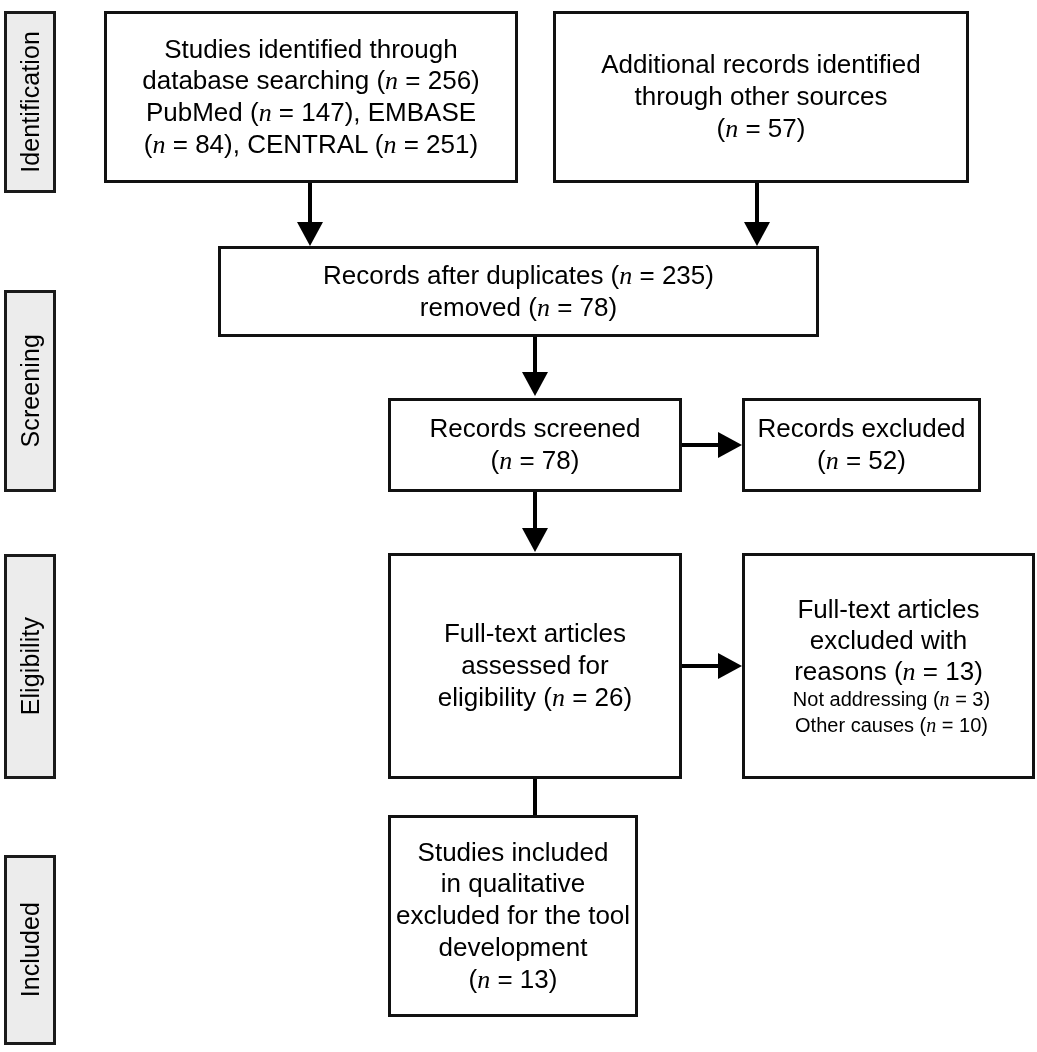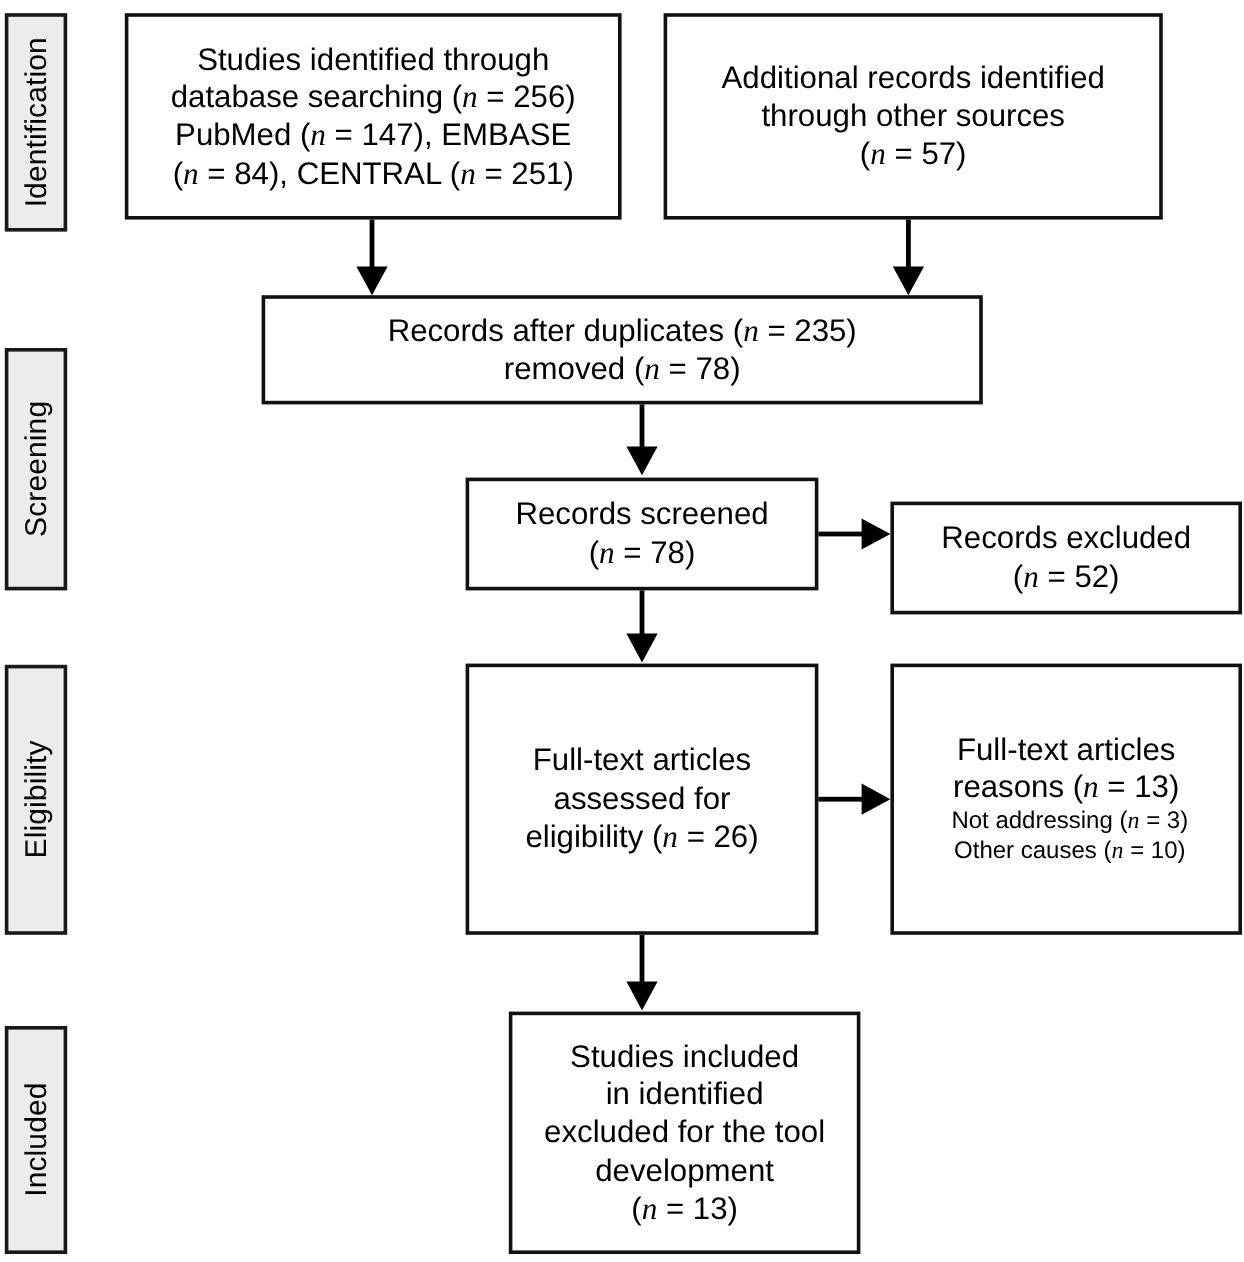--- a/index.html
+++ b/index.html
@@ -150,53 +150,54 @@
   </div>
 
   <div class="vline" style="left:533px; top:337px; height:38px;"></div>
   <div class="arrow-down" style="left:522px; top:372px;"></div>
 
   <div class="fbox" style="left:388px; top:398px; width:294px; height:94px;">
     <div class="line">Records screened</div>
     <div class="line">(<em class="nvar">n</em> = 78)</div>
   </div>
 
-  <div class="fbox" style="left:742px; top:418px; width:293px; height:94px;align-items:center;">
+  <div class="fbox" style="left:742px; top:398px; width:239px; height:94px;align-items:center;">
     <div class="line">Records excluded</div>
     <div class="line">(<em class="nvar">n</em> = 52)</div>
   </div>
 
   <div class="hline" style="left:682px; top:443px; width:40px;"></div>
   <div class="arrow-right" style="left:718px; top:432px;"></div>
 
   <div class="vline" style="left:533px; top:492px; height:38px;"></div>
   <div class="arrow-down" style="left:522px; top:528px;"></div>
 
   <div class="fbox" style="left:388px; top:553px; width:294px; height:226px;">
     <div class="line">Full-text articles</div>
     <div class="line">assessed for</div>
     <div class="line">eligibility (<em class="nvar">n</em> = 26)</div>
   </div>
 
   <div class="fbox small-pad" style="left:742px; top:553px; width:293px; height:226px;">
     <div class="line">Full-text articles</div>
+    <div class="line">excluded with</div>
     <div class="line">reasons (<em class="nvar">n</em> = 13)</div>
     <div class="sub-lines">
       <div class="subline">Not addressing (<em class="nvar">n</em> = 3)</div>
       <div class="subline">Other causes (<em class="nvar">n</em> = 10)</div>
     </div>
   </div>
 
   <div class="hline" style="left:682px; top:664px; width:40px;"></div>
   <div class="arrow-right" style="left:718px; top:653px;"></div>
 
   <div class="vline" style="left:533px; top:779px; height:42px;"></div>
   <div class="arrow-down" style="left:522px; top:818px;"></div>
 
-  <div class="fbox" style="left:388px; top:843px; width:293px; height:202px;margin-left:36px;">
+  <div class="fbox" style="left:388px; top:815px; width:250px; height:202px;">
     <div class="line">Studies included</div>
-    <div class="line">in identified</div>
+    <div class="line">in qualitative</div>
     <div class="line">excluded for the tool</div>
     <div class="line">development</div>
     <div class="line">(<em class="nvar">n</em> = 13)</div>
   </div>
 
 </div>
 
 </body></html>

